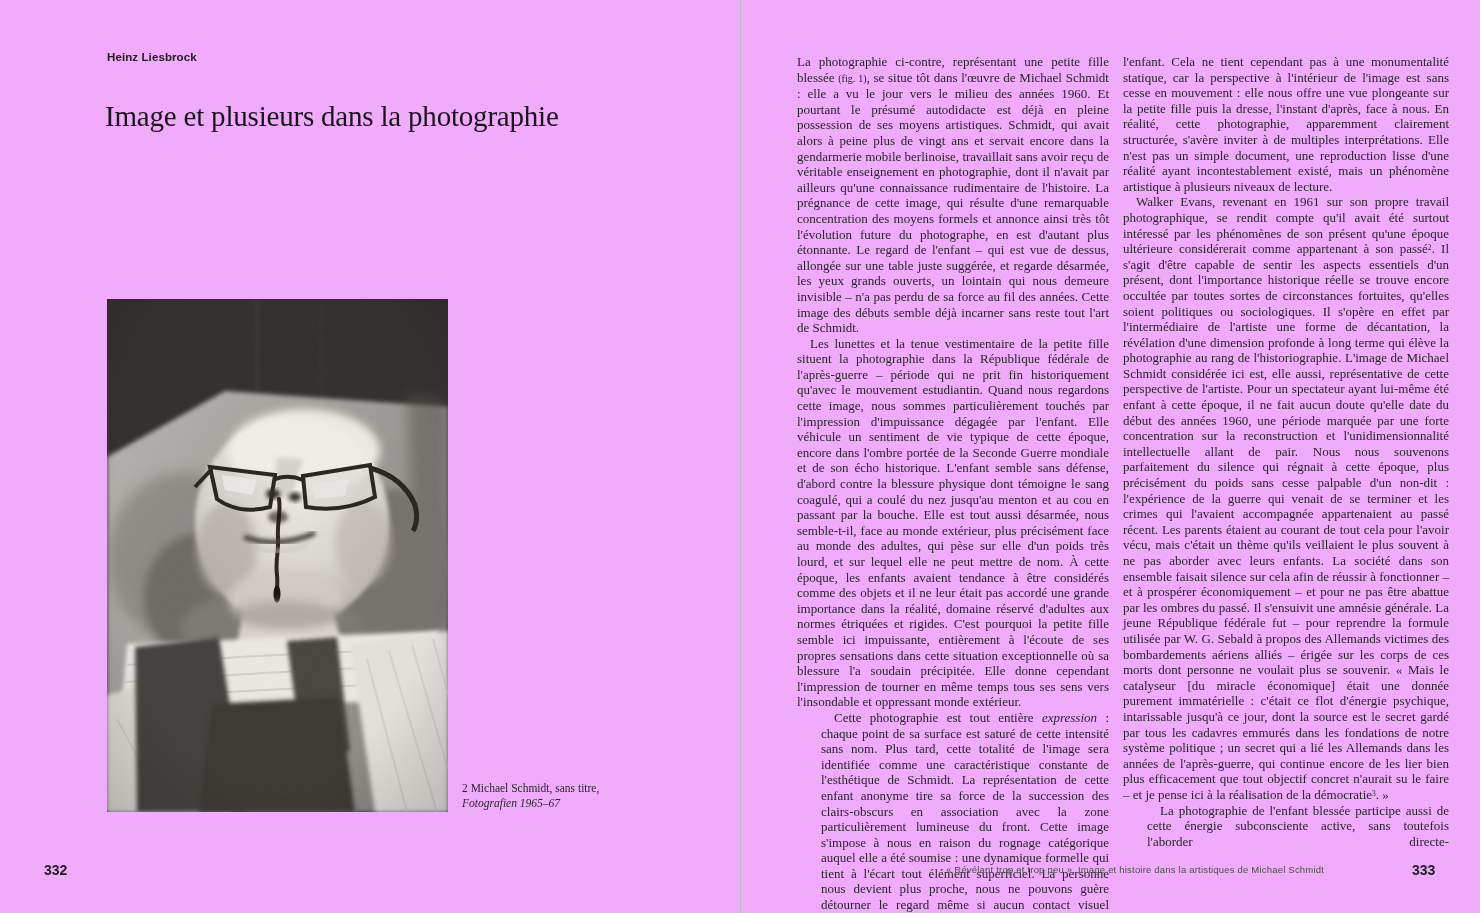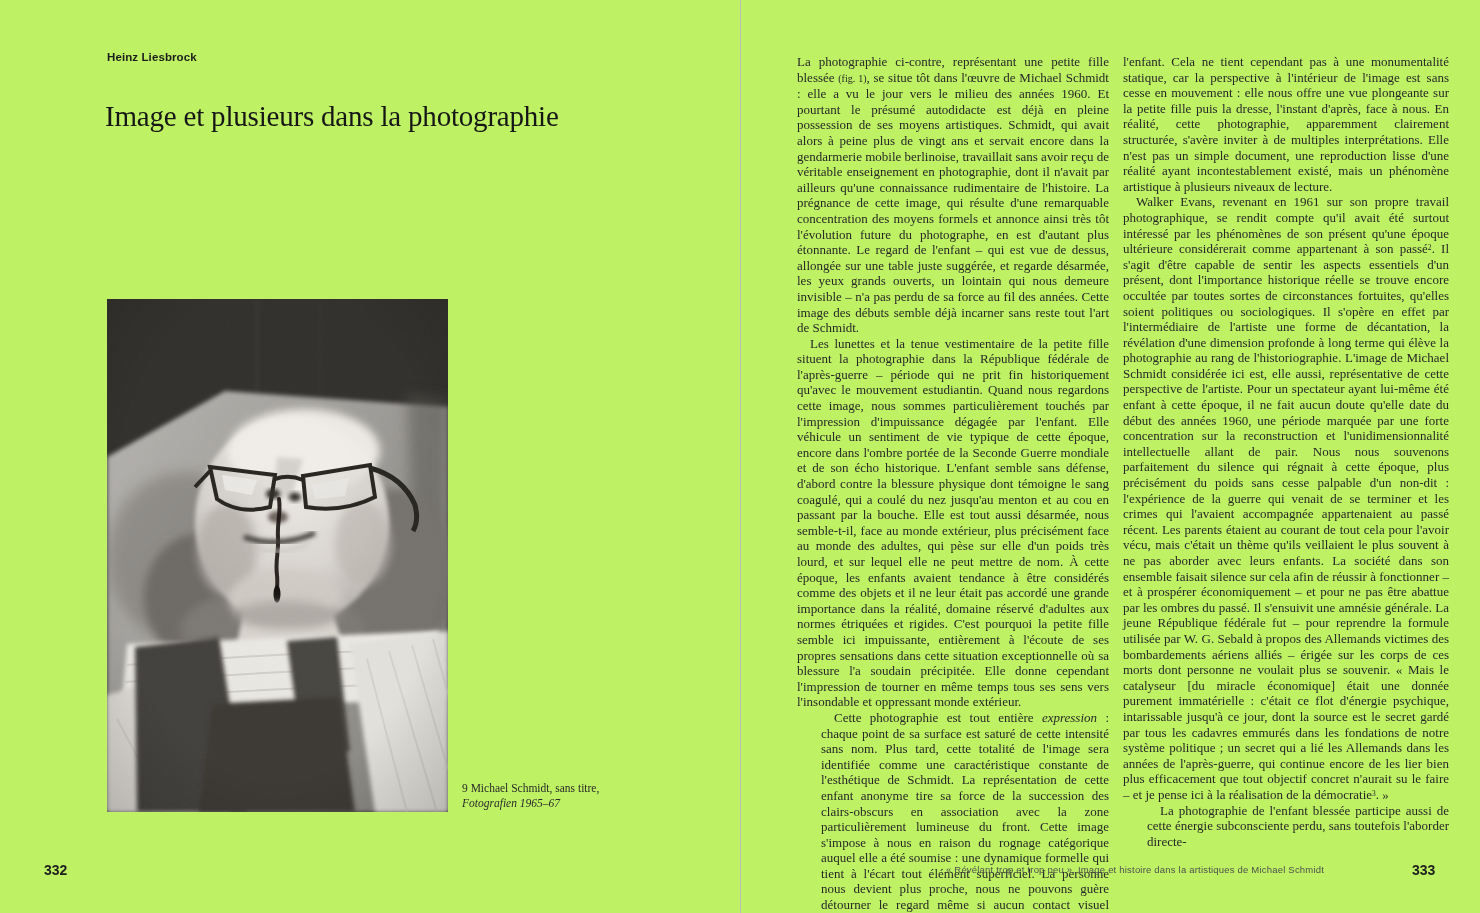--- a/index.html
+++ b/index.html
@@ -1,20 +1,20 @@
 <!DOCTYPE html>
 <html><head>
 <meta charset="utf-8">
 <style>
   html,body { margin:0; padding:0; }
   body {
     width:1480px; height:913px; position:relative; overflow:hidden;
     background:#ffffff; font-family:"Liberation Serif", serif;
   }
-  .spread { position:absolute; inset:0; background:#bef264;text-decoration:underline; }
+  .spread { position:absolute; inset:0; background:#f0abfc;text-decoration:underline; }
   .gutter-line { position:absolute; left:740px; top:0; width:1px; height:913px; background:#bcbcbc; }
 
   
   .author {
     position:absolute; left:107px; top:51px;
     font-family:"Liberation Sans", sans-serif; font-weight:bold;
     font-size:11.5px; color:#1c1c1c; letter-spacing:0.1px;
   }
   .title {
     position:absolute; left:105px; top:95px; margin:0;
@@ -170,37 +170,37 @@
           <polygon points="180,342 230,338 243,452 196,460" fill="#47443f" filter="url(#b2)"></polygon>
           <polygon points="105,405 232,398 248,513 92,513" fill="#3a3732" filter="url(#b2)"></polygon>
         </g>
 
         <rect width="341" height="513" fill="url(#vignG)"></rect>
         <rect width="341" height="513" filter="url(#grainF)" opacity="0.1"></rect>
       </svg>
     </figure>
 
     <div class="caption">
-      <div>9 Michael Schmidt, sans titre,</div>
+      <div>2 Michael Schmidt, sans titre,</div>
       <div class="i">Fotografien 1965–67</div>
     </div>
 
     <div class="pagenum pn-left">332</div>
   </div>
 
   <div class="gutter-line"></div>
 
   <div>
     <div class="col col1">
         <p class="para"><span>La photographie ci-contre, représentant une petite fille blessée </span><span class="small">(fig. 1)</span><span>, se situe tôt dans l'œuvre de Michael Schmidt : elle a vu le jour vers le milieu des années 1960. Et pourtant le présumé autodidacte est déjà en pleine possession de ses moyens artistiques. Schmidt, qui avait alors à peine plus de vingt ans et servait encore dans la gendarmerie mobile berlinoise, travaillait sans avoir reçu de véritable enseignement en photographie, dont il n'avait par ailleurs qu'une connaissance rudimentaire de l'histoire. La prégnance de cette image, qui résulte d'une remarquable concentration des moyens formels et annonce ainsi très tôt l'évolution future du photographe, en est d'autant plus étonnante. Le regard de l'enfant – qui est vue de dessus, allongée sur une table juste suggérée, et regarde désarmée, les yeux grands ouverts, un lointain qui nous demeure invisible – n'a pas perdu de sa force au fil des années. Cette image des débuts semble déjà incarner sans reste tout l'art de Schmidt.</span></p>
         <p class="para indent"><span>Les lunettes et la tenue vestimentaire de la petite fille situent la photographie dans la République fédérale de l'après-guerre – période qui ne prit fin historiquement qu'avec le mouvement estudiantin. Quand nous regardons cette image, nous sommes particulièrement touchés par l'impression d'impuissance dégagée par l'enfant. Elle véhicule un sentiment de vie typique de cette époque, encore dans l'ombre portée de la Seconde Guerre mondiale et de son écho historique. L'enfant semble sans défense, d'abord contre la blessure physique dont témoigne le sang coagulé, qui a coulé du nez jusqu'au menton et au cou en passant par la bouche. Elle est tout aussi désarmée, nous semble-t-il, face au monde extérieur, plus précisément face au monde des adultes, qui pèse sur elle d'un poids très lourd, et sur lequel elle ne peut mettre de nom. À cette époque, les enfants avaient tendance à être considérés comme des objets et il ne leur était pas accordé une grande importance dans la réalité, domaine réservé d'adultes aux normes étriquées et rigides. C'est pourquoi la petite fille semble ici impuissante, entièrement à l'écoute de ses propres sensations dans cette situation exceptionnelle où sa blessure l'a soudain précipitée. Elle donne cependant l'impression de tourner en même temps tous ses sens vers l'insondable et oppressant monde extérieur.</span></p>
         <p class="para indent cont"><span>Cette photographie est tout entière </span><span class="i">expression</span><span> : chaque point de sa surface est saturé de cette intensité sans nom. Plus tard, cette totalité de l'image sera identifiée comme une caractéristique constante de l'esthétique de Schmidt. La représentation de cette enfant anonyme tire sa force de la succession des clairs-obscurs en association avec la zone particulièrement lumineuse du front. Cette image s'impose à nous en raison du rognage catégorique auquel elle a été soumise : une dynamique formelle qui tient à l'écart tout élément superficiel. La personne nous devient plus proche, nous ne pouvons guère détourner le regard même si aucun contact visuel direct ne se produit avec</span></p>
       </div>
     <div class="col col2">
         <p class="para"><span>l'enfant. Cela ne tient cependant pas à une monumentalité statique, car la perspective à l'intérieur de l'image est sans cesse en mouvement : elle nous offre une vue plongeante sur la petite fille puis la dresse, l'instant d'après, face à nous. En réalité, cette photographie, apparemment clairement structurée, s'avère inviter à de multiples interprétations. Elle n'est pas un simple document, une reproduction lisse d'une réalité ayant incontestablement existé, mais un phénomène artistique à plusieurs niveaux de lecture.</span></p>
         <p class="para indent"><span>Walker Evans, revenant en 1961 sur son propre travail photographique, se rendit compte qu'il avait été surtout intéressé par les phénomènes de son présent qu'une époque ultérieure considérerait comme appartenant à son passé</span><span class="sup">2</span><span>. Il s'agit d'être capable de sentir les aspects essentiels d'un présent, dont l'importance historique réelle se trouve encore occultée par toutes sortes de circonstances fortuites, qu'elles soient politiques ou sociologiques. Il s'opère en effet par l'intermédiaire de l'artiste une forme de décantation, la révélation d'une dimension profonde à long terme qui élève la photographie au rang de l'historiographie. L'image de Michael Schmidt considérée ici est, elle aussi, représentative de cette perspective de l'artiste. Pour un spectateur ayant lui-même été enfant à cette époque, il ne fait aucun doute qu'elle date du début des années 1960, une période marquée par une forte concentration sur la reconstruction et l'unidimensionnalité intellectuelle allant de pair. Nous nous souvenons parfaitement du silence qui régnait à cette époque, plus précisément du poids sans cesse palpable d'un non-dit : l'expérience de la guerre qui venait de se terminer et les crimes qui l'avaient accompagnée appartenaient au passé récent. Les parents étaient au courant de tout cela pour l'avoir vécu, mais c'était un thème qu'ils veillaient le plus souvent à ne pas aborder avec leurs enfants. La société dans son ensemble faisait silence sur cela afin de réussir à fonctionner – et à prospérer économiquement – et pour ne pas être abattue par les ombres du passé. Il s'ensuivit une amnésie générale. La jeune République fédérale fut – pour reprendre la formule utilisée par W. G. Sebald à propos des Allemands victimes des bombardements aériens alliés – érigée sur les corps de ces morts dont personne ne voulait plus se souvenir. « Mais le catalyseur [du miracle économique] était une donnée purement immatérielle : c'était ce flot d'énergie psychique, intarissable jusqu'à ce jour, dont la source est le secret gardé par tous les cadavres emmurés dans les fondations de notre système politique ; un secret qui a lié les Allemands dans les années de l'après-guerre, qui continue encore de les lier bien plus efficacement que tout objectif concret n'aurait su le faire – et je pense ici à la réalisation de la démocratie</span><span class="sup">3</span><span>. »</span></p>
-        <p class="para indent cont"><span>La photographie de l'enfant blessée participe aussi de cette énergie subconsciente perdu, sans toutefois l'aborder directe-</span></p>
+        <p class="para indent cont"><span>La photographie de l'enfant blessée participe aussi de cette énergie subconsciente active, sans toutefois l'aborder directe-</span></p>
       </div>
     <div class="footer">« Révélant trop et trop peu ». Image et histoire dans la artistiques de Michael Schmidt</div>
     <div class="pagenum pn-right">333</div>
   </div>
 
 </div>
 
 </body></html>

